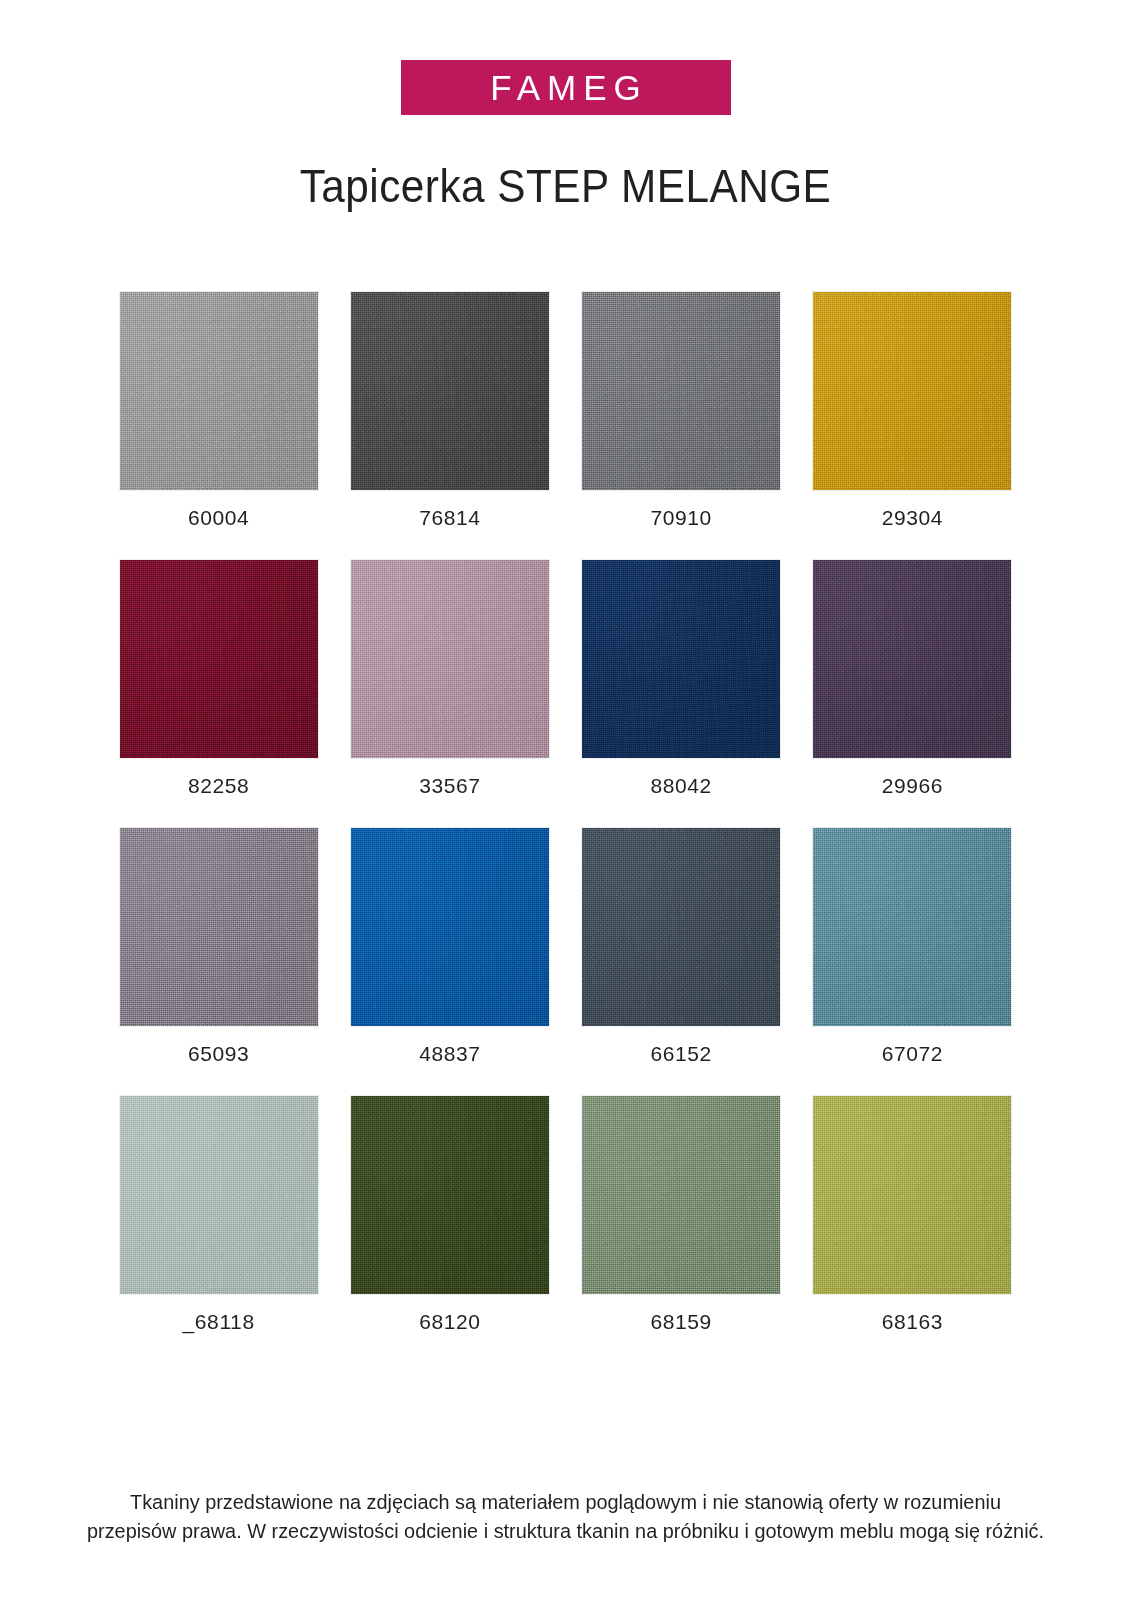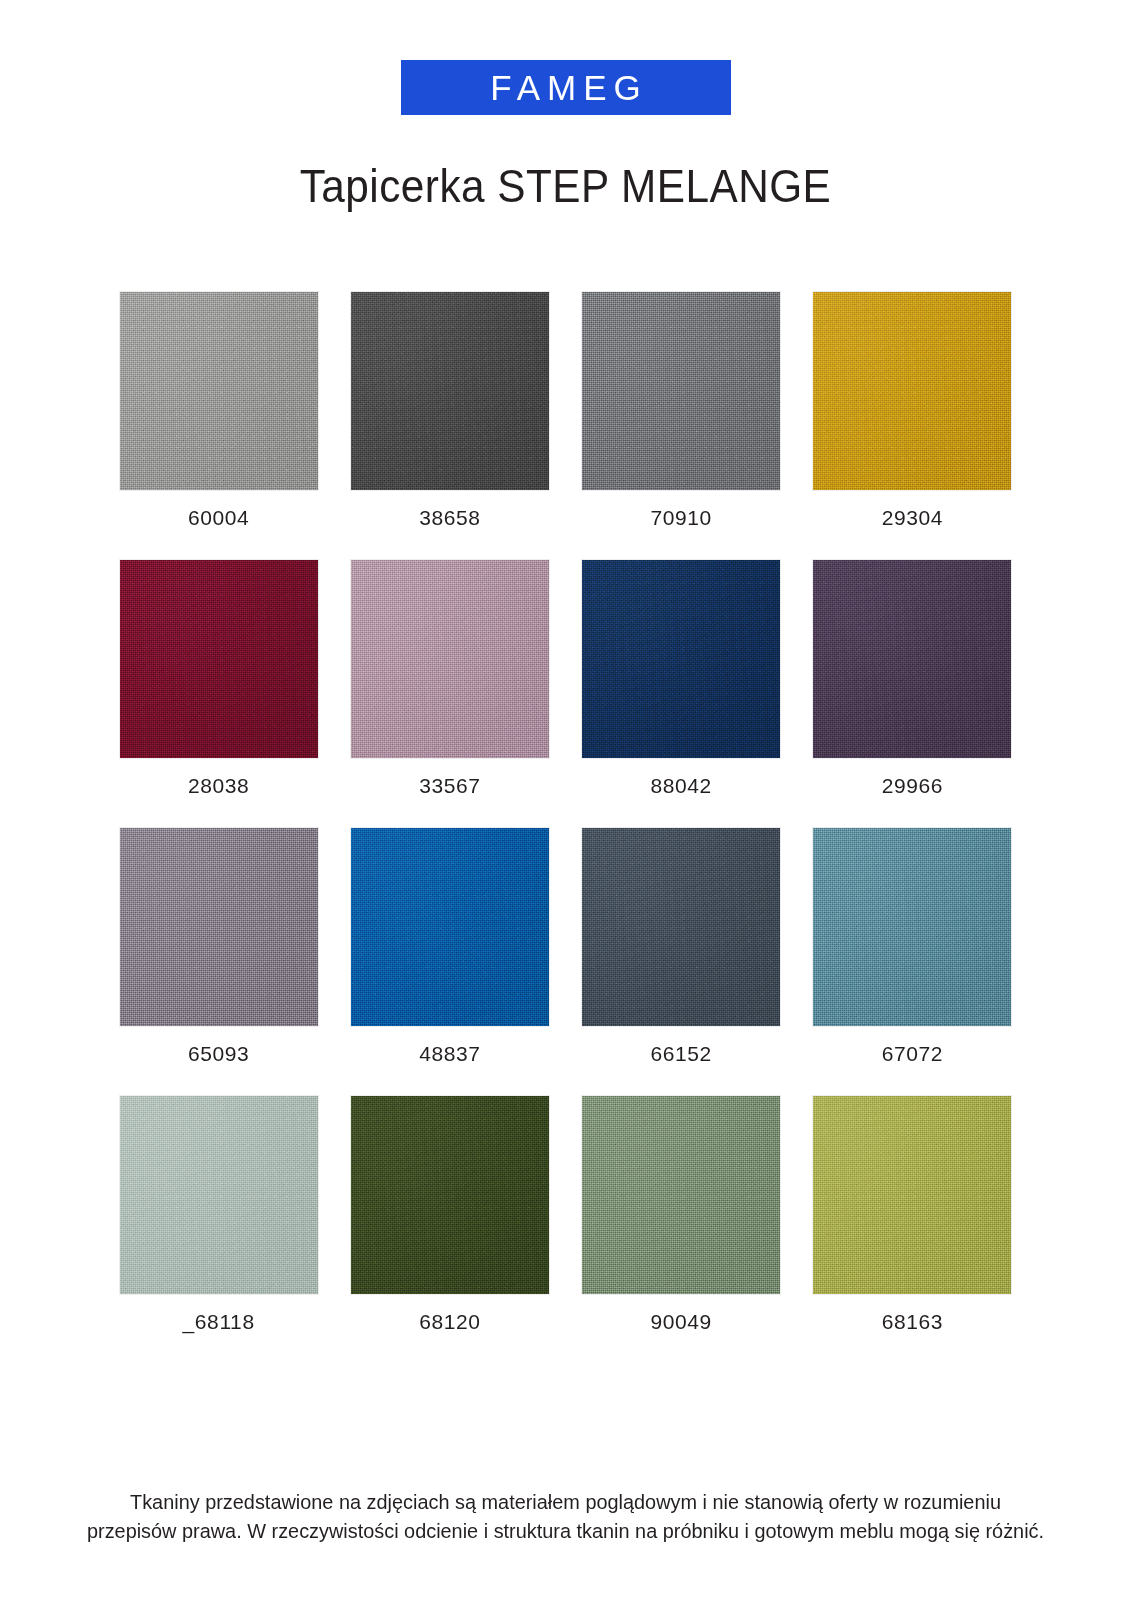--- a/index.html
+++ b/index.html
@@ -27,21 +27,21 @@
     position: relative;
   }
 
   
   .logo-wrap {
     margin-top: 60px;
     display: flex;
     justify-content: center;
   }
   .logo-box {
-    background: #1d4ed8;
+    background: #be185d;
     width: 330px;
     height: 55px;
     display: flex;
     align-items: center;
     justify-content: center;
   }
   .logo-text {
     color: #ffffff;
     font-family: "Liberation Sans", sans-serif;
     font-size: 35px;
@@ -157,33 +157,33 @@
 
   <h1 class="title">Tapicerka STEP MELANGE</h1>
 
   <div class="grid" id="swatch-grid">
       <div class="cell">
         <div class="swatch" style="background-color: rgb(154, 154, 153); background-image: radial-gradient(circle at 18% 12%, rgba(194, 194, 192, 0.333) 0px, rgba(194, 194, 192, 0.333) 6%, transparent 7%), radial-gradient(circle at 62% 34%, rgba(110, 110, 109, 0.4) 0px, rgba(110, 110, 109, 0.4) 5%, transparent 6%), radial-gradient(circle at 84% 71%, rgba(194, 194, 192, 0.3) 0px, rgba(194, 194, 192, 0.3) 5%, transparent 6%), radial-gradient(circle at 35% 83%, rgba(110, 110, 109, 0.35) 0px, rgba(110, 110, 109, 0.35) 6%, transparent 7%), linear-gradient(125deg, rgba(194, 194, 192, 0.2), transparent 45%, rgba(110, 110, 109, 0.18)); background-size: 11px 11px, 9px 9px, 13px 13px, 10px 10px, 100% 100%;"></div>
         <div class="code">60004</div>
       </div>
       <div class="cell">
         <div class="swatch" style="background-color: rgb(74, 74, 74); background-image: radial-gradient(circle at 18% 12%, rgba(109, 109, 109, 0.333) 0px, rgba(109, 109, 109, 0.333) 6%, transparent 7%), radial-gradient(circle at 62% 34%, rgba(44, 44, 44, 0.4) 0px, rgba(44, 44, 44, 0.4) 5%, transparent 6%), radial-gradient(circle at 84% 71%, rgba(109, 109, 109, 0.3) 0px, rgba(109, 109, 109, 0.3) 5%, transparent 6%), radial-gradient(circle at 35% 83%, rgba(44, 44, 44, 0.35) 0px, rgba(44, 44, 44, 0.35) 6%, transparent 7%), linear-gradient(125deg, rgba(109, 109, 109, 0.2), transparent 45%, rgba(44, 44, 44, 0.18)); background-size: 11px 11px, 9px 9px, 13px 13px, 10px 10px, 100% 100%;"></div>
-        <div class="code">38658</div>
+        <div class="code">76814</div>
       </div>
       <div class="cell">
         <div class="swatch" style="background-color: rgb(116, 118, 122); background-image: radial-gradient(circle at 18% 12%, rgba(154, 156, 160, 0.333) 0px, rgba(154, 156, 160, 0.333) 6%, transparent 7%), radial-gradient(circle at 62% 34%, rgba(76, 78, 82, 0.4) 0px, rgba(76, 78, 82, 0.4) 5%, transparent 6%), radial-gradient(circle at 84% 71%, rgba(154, 156, 160, 0.3) 0px, rgba(154, 156, 160, 0.3) 5%, transparent 6%), radial-gradient(circle at 35% 83%, rgba(76, 78, 82, 0.35) 0px, rgba(76, 78, 82, 0.35) 6%, transparent 7%), linear-gradient(125deg, rgba(154, 156, 160, 0.2), transparent 45%, rgba(76, 78, 82, 0.18)); background-size: 11px 11px, 9px 9px, 13px 13px, 10px 10px, 100% 100%;"></div>
         <div class="code">70910</div>
       </div>
       <div class="cell">
         <div class="swatch" style="background-color: rgb(198, 154, 22); background-image: radial-gradient(circle at 18% 12%, rgba(224, 187, 69, 0.333) 0px, rgba(224, 187, 69, 0.333) 6%, transparent 7%), radial-gradient(circle at 62% 34%, rgba(147, 114, 10, 0.4) 0px, rgba(147, 114, 10, 0.4) 5%, transparent 6%), radial-gradient(circle at 84% 71%, rgba(224, 187, 69, 0.3) 0px, rgba(224, 187, 69, 0.3) 5%, transparent 6%), radial-gradient(circle at 35% 83%, rgba(147, 114, 10, 0.35) 0px, rgba(147, 114, 10, 0.35) 6%, transparent 7%), linear-gradient(125deg, rgba(224, 187, 69, 0.2), transparent 45%, rgba(147, 114, 10, 0.18)); background-size: 11px 11px, 9px 9px, 13px 13px, 10px 10px, 100% 100%;"></div>
         <div class="code">29304</div>
       </div>
       <div class="cell">
         <div class="swatch" style="background-color: rgb(116, 17, 43); background-image: radial-gradient(circle at 18% 12%, rgba(152, 32, 63, 0.333) 0px, rgba(152, 32, 63, 0.333) 6%, transparent 7%), radial-gradient(circle at 62% 34%, rgba(76, 7, 25, 0.4) 0px, rgba(76, 7, 25, 0.4) 5%, transparent 6%), radial-gradient(circle at 84% 71%, rgba(152, 32, 63, 0.3) 0px, rgba(152, 32, 63, 0.3) 5%, transparent 6%), radial-gradient(circle at 35% 83%, rgba(76, 7, 25, 0.35) 0px, rgba(76, 7, 25, 0.35) 6%, transparent 7%), linear-gradient(125deg, rgba(152, 32, 63, 0.2), transparent 45%, rgba(76, 7, 25, 0.18)); background-size: 11px 11px, 9px 9px, 13px 13px, 10px 10px, 100% 100%;"></div>
-        <div class="code">28038</div>
+        <div class="code">82258</div>
       </div>
       <div class="cell">
         <div class="swatch" style="background-color: rgb(176, 148, 164); background-image: radial-gradient(circle at 18% 12%, rgba(205, 181, 192, 0.333) 0px, rgba(205, 181, 192, 0.333) 6%, transparent 7%), radial-gradient(circle at 62% 34%, rgba(139, 113, 133, 0.4) 0px, rgba(139, 113, 133, 0.4) 5%, transparent 6%), radial-gradient(circle at 84% 71%, rgba(205, 181, 192, 0.3) 0px, rgba(205, 181, 192, 0.3) 5%, transparent 6%), radial-gradient(circle at 35% 83%, rgba(139, 113, 133, 0.35) 0px, rgba(139, 113, 133, 0.35) 6%, transparent 7%), linear-gradient(125deg, rgba(205, 181, 192, 0.2), transparent 45%, rgba(139, 113, 133, 0.18)); background-size: 11px 11px, 9px 9px, 13px 13px, 10px 10px, 100% 100%;"></div>
         <div class="code">33567</div>
       </div>
       <div class="cell">
         <div class="swatch" style="background-color: rgb(19, 48, 90); background-image: radial-gradient(circle at 18% 12%, rgba(36, 72, 123, 0.333) 0px, rgba(36, 72, 123, 0.333) 6%, transparent 7%), radial-gradient(circle at 62% 34%, rgba(9, 29, 59, 0.4) 0px, rgba(9, 29, 59, 0.4) 5%, transparent 6%), radial-gradient(circle at 84% 71%, rgba(36, 72, 123, 0.3) 0px, rgba(36, 72, 123, 0.3) 5%, transparent 6%), radial-gradient(circle at 35% 83%, rgba(9, 29, 59, 0.35) 0px, rgba(9, 29, 59, 0.35) 6%, transparent 7%), linear-gradient(125deg, rgba(36, 72, 123, 0.2), transparent 45%, rgba(9, 29, 59, 0.18)); background-size: 11px 11px, 9px 9px, 13px 13px, 10px 10px, 100% 100%;"></div>
         <div class="code">88042</div>
       </div>
       <div class="cell">
@@ -209,21 +209,21 @@
       <div class="cell">
         <div class="swatch" style="background-color: rgb(174, 189, 182); background-image: radial-gradient(circle at 18% 12%, rgba(205, 215, 210, 0.333) 0px, rgba(205, 215, 210, 0.333) 6%, transparent 7%), radial-gradient(circle at 62% 34%, rgba(139, 154, 148, 0.4) 0px, rgba(139, 154, 148, 0.4) 5%, transparent 6%), radial-gradient(circle at 84% 71%, rgba(205, 215, 210, 0.3) 0px, rgba(205, 215, 210, 0.3) 5%, transparent 6%), radial-gradient(circle at 35% 83%, rgba(139, 154, 148, 0.35) 0px, rgba(139, 154, 148, 0.35) 6%, transparent 7%), linear-gradient(125deg, rgba(205, 215, 210, 0.2), transparent 45%, rgba(139, 154, 148, 0.18)); background-size: 11px 11px, 9px 9px, 13px 13px, 10px 10px, 100% 100%;"></div>
         <div class="code">_68118</div>
       </div>
       <div class="cell">
         <div class="swatch" style="background-color: rgb(59, 74, 34); background-image: radial-gradient(circle at 18% 12%, rgba(85, 102, 52, 0.333) 0px, rgba(85, 102, 52, 0.333) 6%, transparent 7%), radial-gradient(circle at 62% 34%, rgba(35, 47, 19, 0.4) 0px, rgba(35, 47, 19, 0.4) 5%, transparent 6%), radial-gradient(circle at 84% 71%, rgba(85, 102, 52, 0.3) 0px, rgba(85, 102, 52, 0.3) 5%, transparent 6%), radial-gradient(circle at 35% 83%, rgba(35, 47, 19, 0.35) 0px, rgba(35, 47, 19, 0.35) 6%, transparent 7%), linear-gradient(125deg, rgba(85, 102, 52, 0.2), transparent 45%, rgba(35, 47, 19, 0.18)); background-size: 11px 11px, 9px 9px, 13px 13px, 10px 10px, 100% 100%;"></div>
         <div class="code">68120</div>
       </div>
       <div class="cell">
         <div class="swatch" style="background-color: rgb(124, 144, 117); background-image: radial-gradient(circle at 18% 12%, rgba(154, 172, 147, 0.333) 0px, rgba(154, 172, 147, 0.333) 6%, transparent 7%), radial-gradient(circle at 62% 34%, rgba(91, 109, 85, 0.4) 0px, rgba(91, 109, 85, 0.4) 5%, transparent 6%), radial-gradient(circle at 84% 71%, rgba(154, 172, 147, 0.3) 0px, rgba(154, 172, 147, 0.3) 5%, transparent 6%), radial-gradient(circle at 35% 83%, rgba(91, 109, 85, 0.35) 0px, rgba(91, 109, 85, 0.35) 6%, transparent 7%), linear-gradient(125deg, rgba(154, 172, 147, 0.2), transparent 45%, rgba(91, 109, 85, 0.18)); background-size: 11px 11px, 9px 9px, 13px 13px, 10px 10px, 100% 100%;"></div>
-        <div class="code">90049</div>
+        <div class="code">68159</div>
       </div>
       <div class="cell">
         <div class="swatch" style="background-color: rgb(168, 172, 79); background-image: radial-gradient(circle at 18% 12%, rgba(195, 198, 114, 0.333) 0px, rgba(195, 198, 114, 0.333) 6%, transparent 7%), radial-gradient(circle at 62% 34%, rgba(132, 136, 51, 0.4) 0px, rgba(132, 136, 51, 0.4) 5%, transparent 6%), radial-gradient(circle at 84% 71%, rgba(195, 198, 114, 0.3) 0px, rgba(195, 198, 114, 0.3) 5%, transparent 6%), radial-gradient(circle at 35% 83%, rgba(132, 136, 51, 0.35) 0px, rgba(132, 136, 51, 0.35) 6%, transparent 7%), linear-gradient(125deg, rgba(195, 198, 114, 0.2), transparent 45%, rgba(132, 136, 51, 0.18)); background-size: 11px 11px, 9px 9px, 13px 13px, 10px 10px, 100% 100%;"></div>
         <div class="code">68163</div>
       </div>
     </div>
 
   <div class="footer">
     <div class="footer-line">Tkaniny przedstawione na zdjęciach są materiałem poglądowym i nie stanowią oferty w rozumieniu</div>
     <div class="footer-line">przepisów prawa. W rzeczywistości odcienie i struktura tkanin na próbniku i gotowym meblu mogą się różnić.</div>

